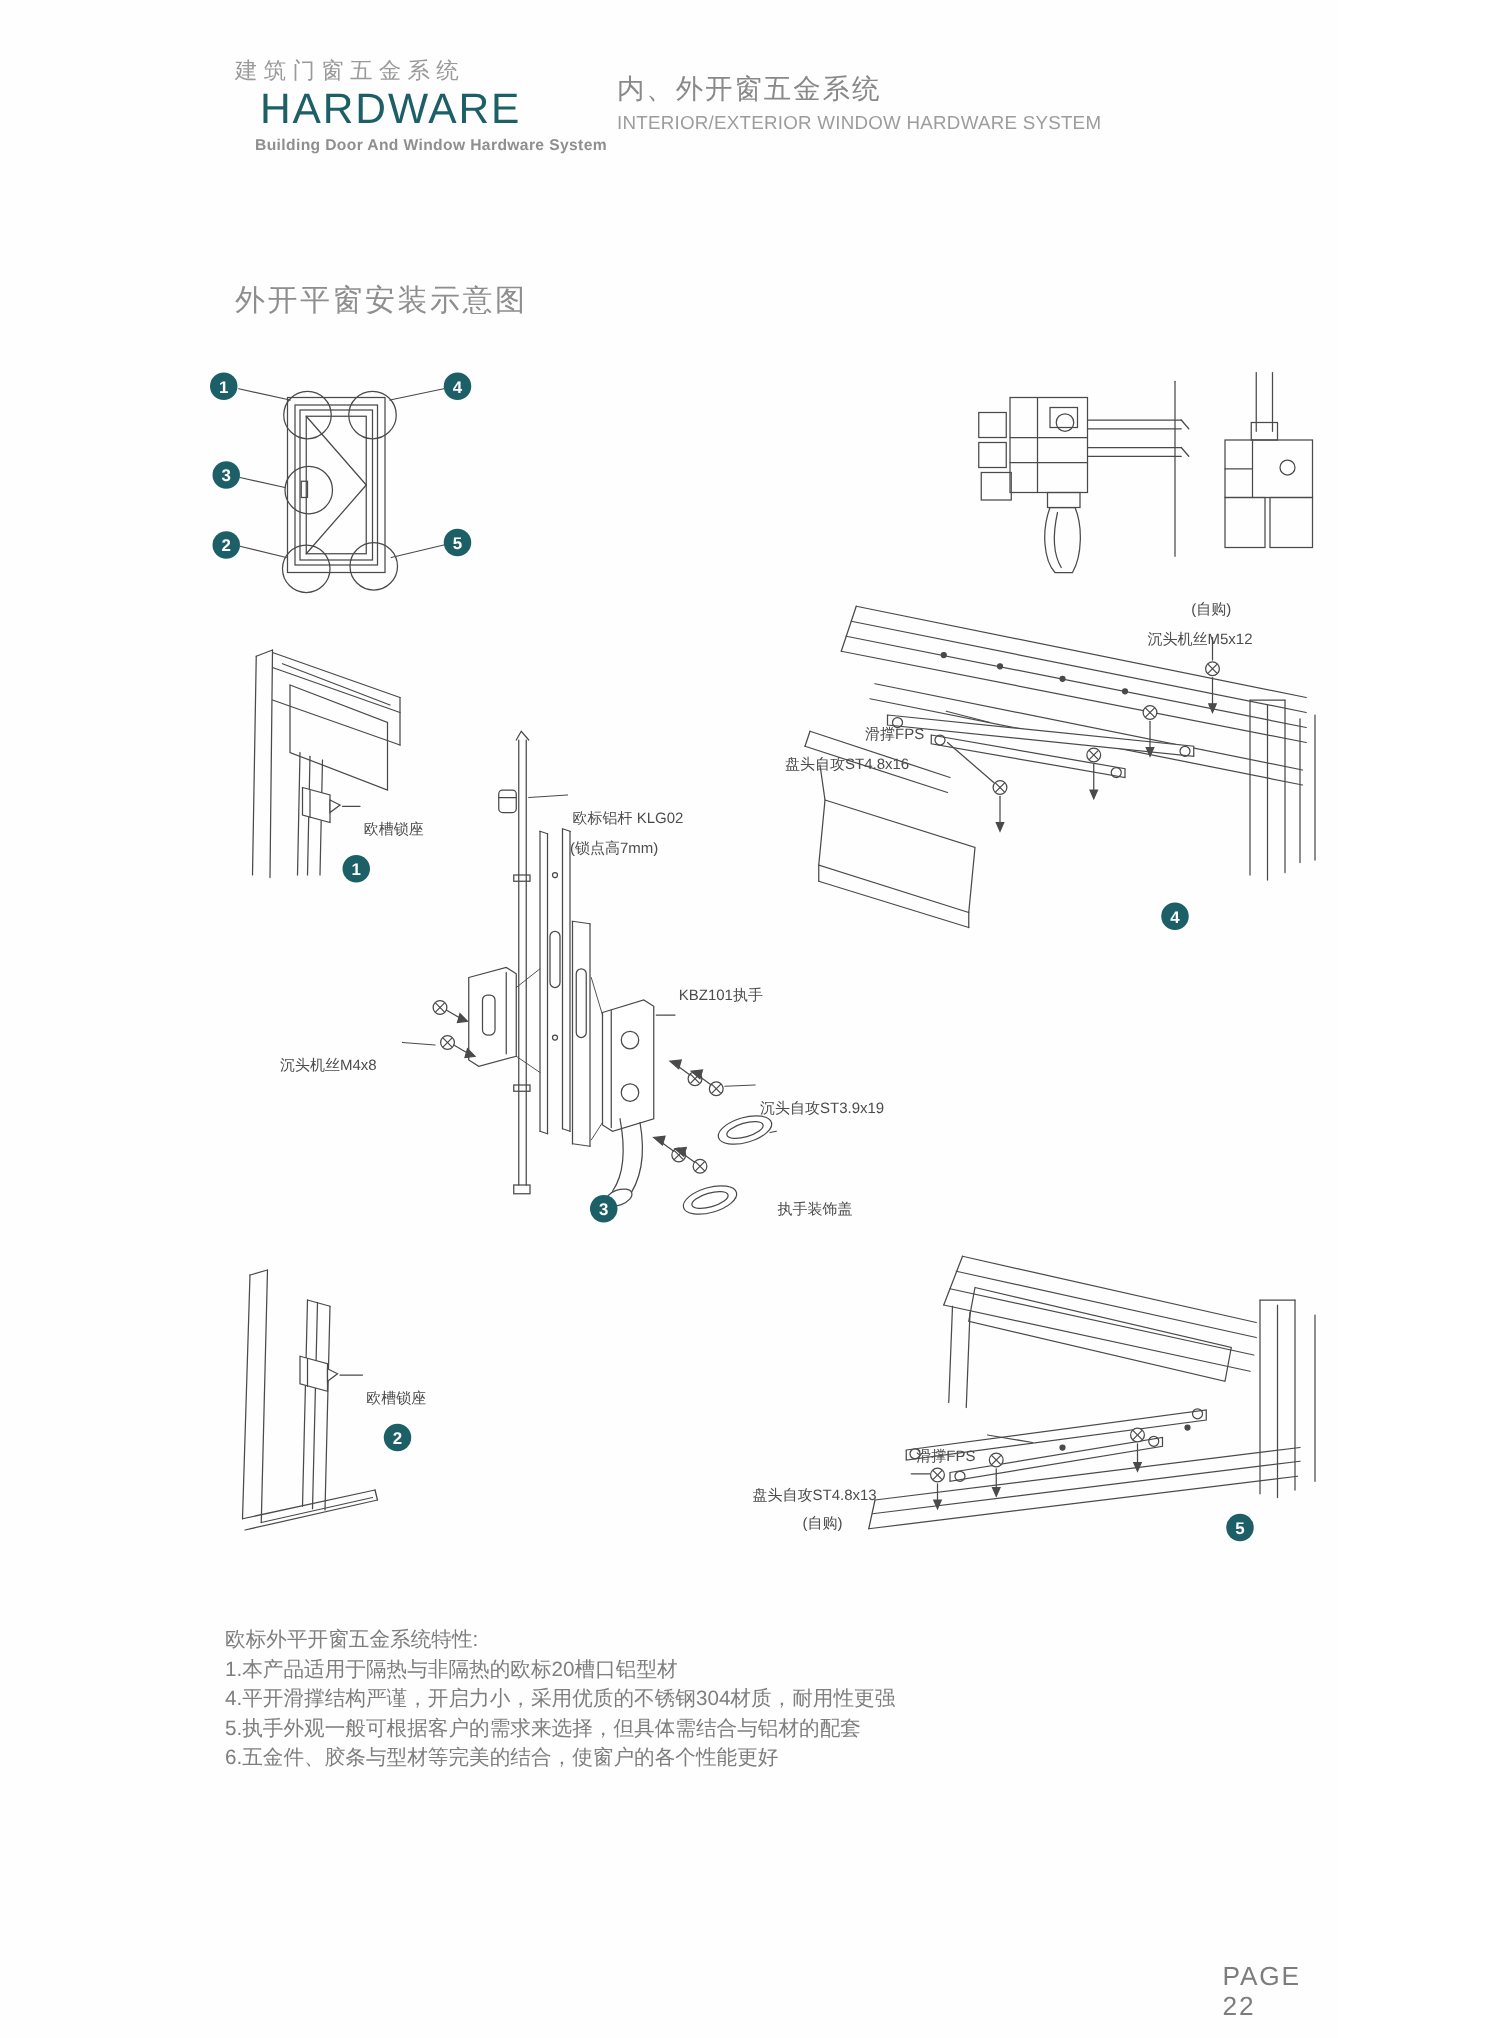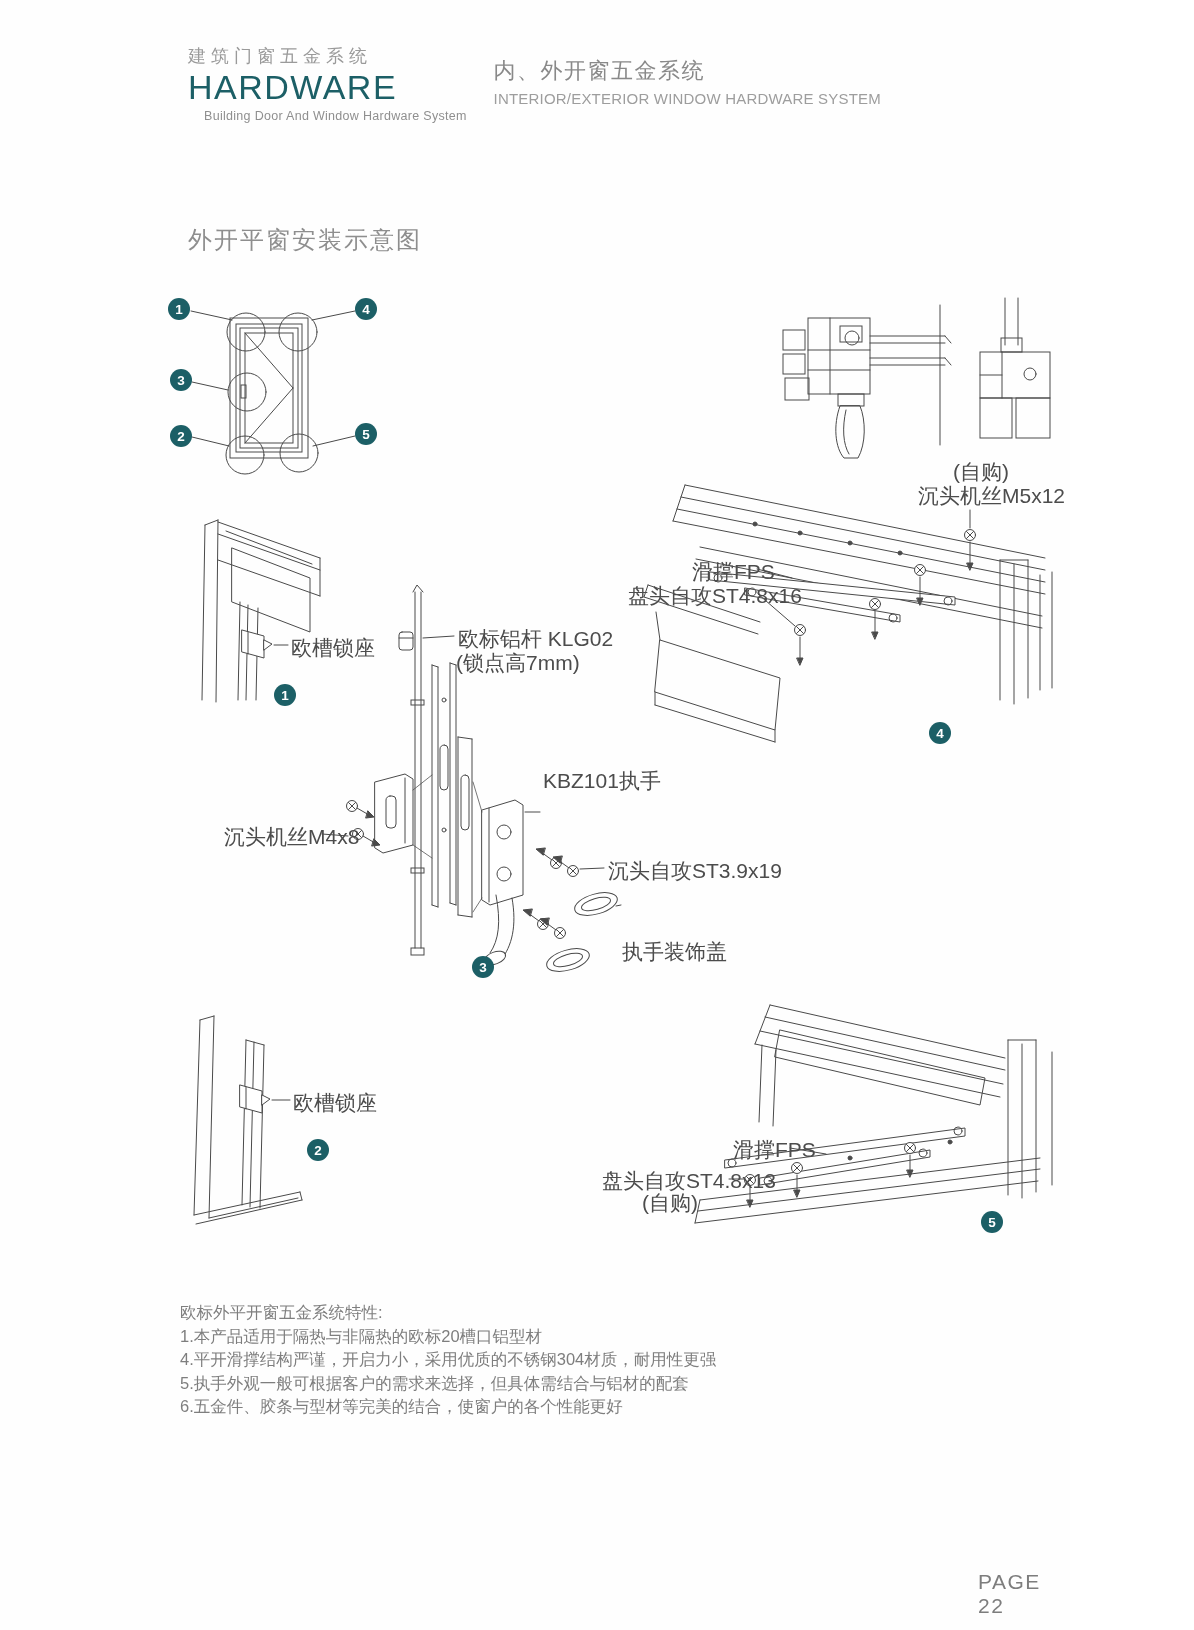--- a/index.html
+++ b/index.html
@@ -5,54 +5,54 @@
   * { margin:0; padding:0; box-sizing:border-box; }
   html,body { background:#ffffff; }
   body { width:1194px; height:1630px; position:relative; overflow:hidden;
          font-family:"Liberation Sans", sans-serif; }
   .page { position:absolute; left:0; top:0; width:1070px; height:1630px; background:#fefefe; }
 
   
   .logo { position:absolute; left:188px; top:44px; }
   .logo-cn { font-size:18px; letter-spacing:5px; color:#9a9a9a; }
   .logo-en { font-size:34px; letter-spacing:1.5px; color:#2a6f72; line-height:1.05; margin-top:2px; }
-  .logo-sub { font-size:12.5px; font-weight:normal; color:#8f8f8f; margin-top:3px; letter-spacing:0.3px;padding-left:16px; }
+  .logo-sub { font-size:12.5px; font-weight:bold; color:#8f8f8f; margin-top:3px; letter-spacing:0.3px;padding-left:16px; }
   .hdr-right { position:absolute; right:189px; top:56px; text-align:left; }
   .hdr-cn { font-size:22px; letter-spacing:1.5px; color:#898989; }
   .hdr-en { font-size:15px; color:#9d9d9d; margin-top:4px; letter-spacing:0.2px; }
 
   .section-title { position:absolute; left:148px; top:224px; font-size:24px;
                    letter-spacing:2px; color:#8e8e8e;margin-left:40px; }
 
   
   svg.drawings { position:absolute; left:0; top:0; }
 
   
-  .lbl { position:absolute; font-size:21px; color:#4c4c4c; white-space:nowrap; line-height:1.05; }
+  .lbl { position:absolute; font-size:12px; color:#4c4c4c; white-space:nowrap; line-height:1.05;margin-top:20px; }
 
   
   .badge { position:absolute; width:22px; height:22px; border-radius:50%;
            background:#1c5f66; color:#fff; font-size:13.5px; font-weight:bold;
            display:flex; align-items:center; justify-content:center; }
 
   
   .features { position:absolute; left:180px; top:1301px; color:#7e7e7e; font-size:16.5px; }
   .features .line { line-height:23.5px; }
 
   .page-footer { position:absolute; left:978px; top:1570px; font-size:21px;
                  letter-spacing:1.5px; color:#7d7d7d; }
 </style>
 </head>
 <body>
 
 <div class="page">
 
   <div class="logo">
     <div class="logo-cn">建筑门窗五金系统</div>
-    <div class="logo-en" style="color: rgb(28, 95, 102);">HARDWARE</div>
+    <div class="logo-en" style="color: rgb(28, 95, 102); margin-left: 20px;">HARDWARE</div>
     <div class="logo-sub">Building Door And Window Hardware System</div>
   </div>
   <div class="hdr-right">
     <div class="hdr-cn">内、外开窗五金系统</div>
     <div class="hdr-en">INTERIOR/EXTERIOR WINDOW HARDWARE SYSTEM</div>
   </div>
 
   <div class="section-title">外开平窗安装示意图</div>
 
   <svg class="drawings" width="1194" height="1630" viewBox="0 0 1194 1630">

